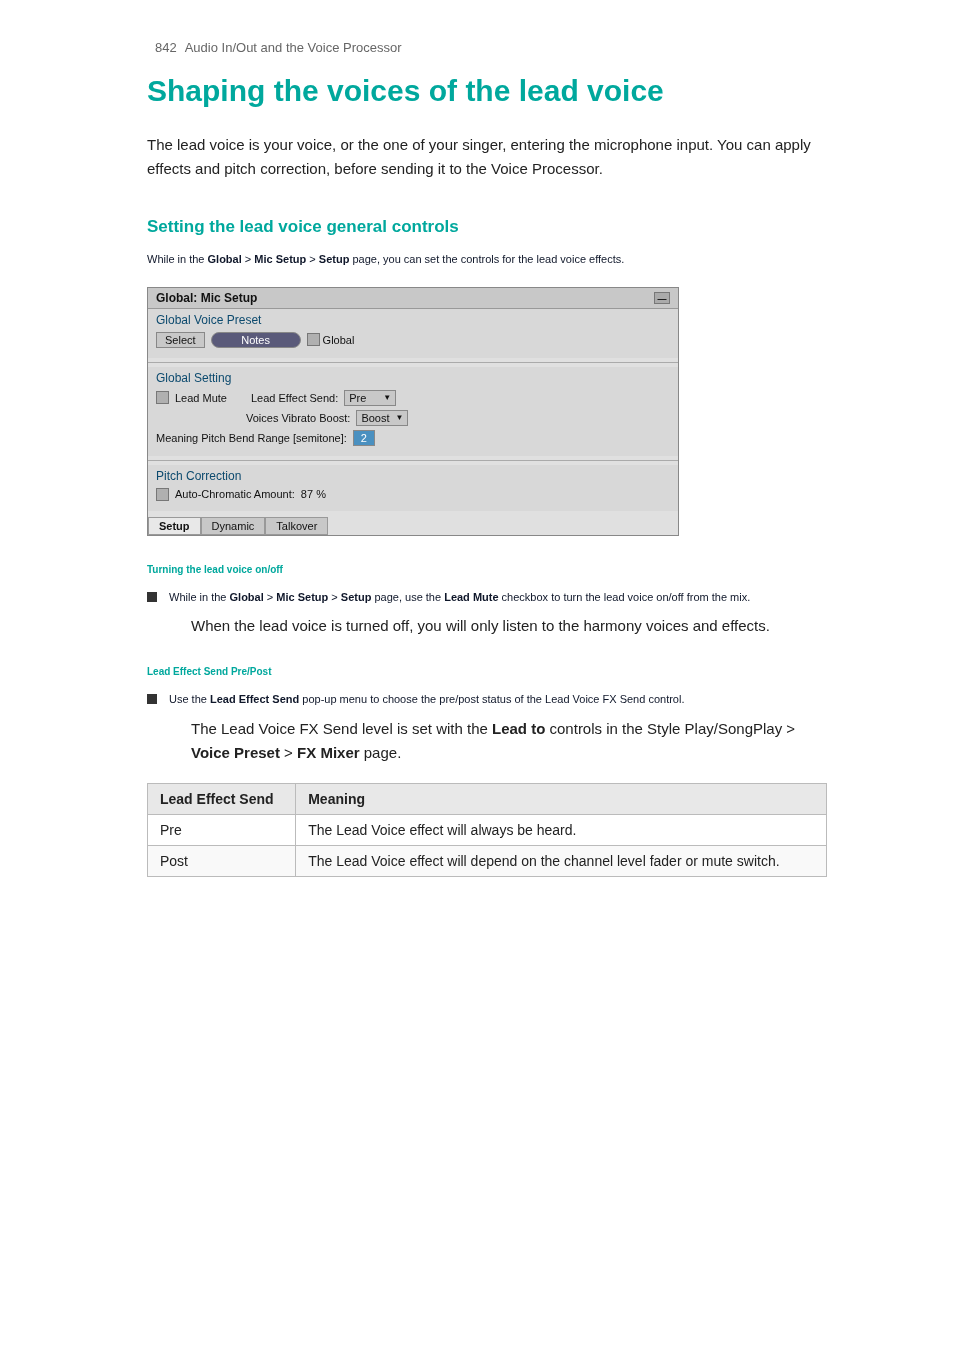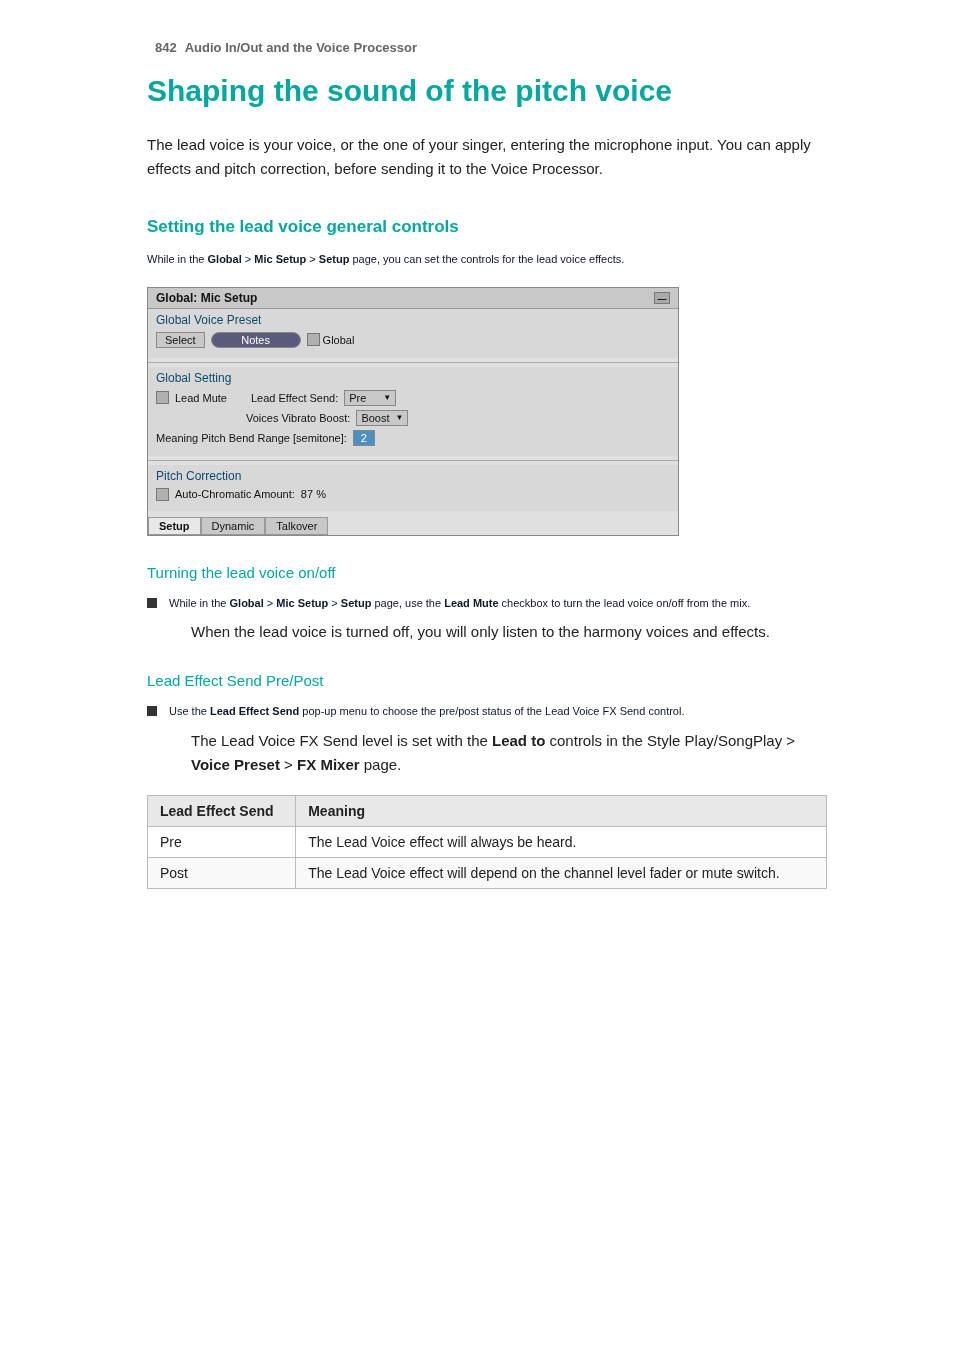--- a/index.html
+++ b/index.html
@@ -17,21 +17,21 @@
       margin: 0 auto;
       padding: 40px 40px 60px 60px;
     }
     .page-num {
       font-size: 13px;
       color: #444;
       margin-bottom: 18px;
       font-weight: bold;
     }
     .page-num span {
-      font-weight: bold;
+      font-weight: normal;
       color: #666;
       margin-left: 8px;
     }
     h1.main-title {
       font-size: 30px;
       font-weight: bold;
       color: #00a89d;
       margin-bottom: 24px;
       line-height: 1.2;
     }
@@ -41,22 +41,22 @@
       color: #222;
       margin-bottom: 36px;
     }
     h2.section-title {
       font-size: 17px;
       font-weight: bold;
       color: #00a89d;
       margin-bottom: 14px;
     }
     h3.subsection-title {
-      font-size: 15px;
-      font-weight: normal;
+      font-size: 10px;
+      font-weight: bold;
       color: #00a89d;
       margin-bottom: 12px;
       margin-top: 28px;
     }
     .body-text {
       font-size: 11px;
       line-height: 1.6;
       color: #0f172a;
       margin-bottom: 12px;
     }
@@ -211,21 +211,21 @@
   </style>
 </head>
 <body>
 
 <div class="page-container">
 
   <div class="page-num">
     <span>842</span><span>Audio In/Out and the Voice Processor</span>
   </div>
 
-  <h1 class="main-title">Shaping the sound of the pitch voice</h1>
+  <h1 class="main-title">Shaping the voices of the lead voice</h1>
 
   <p class="intro-text">The lead voice is your voice, or the one of your singer, entering the microphone input. You can apply effects and pitch correction, before sending it to the Voice Processor.</p>
 
   <h2 class="section-title">Setting the lead voice general controls</h2>
   <p class="body-text">
     While in the <span class="bold">Global</span> &gt; <span class="bold">Mic Setup</span> &gt; <span class="bold">Setup</span> page, you can set the controls for the lead voice effects.
   </p>
 
   <div class="screenshot-panel">
 

